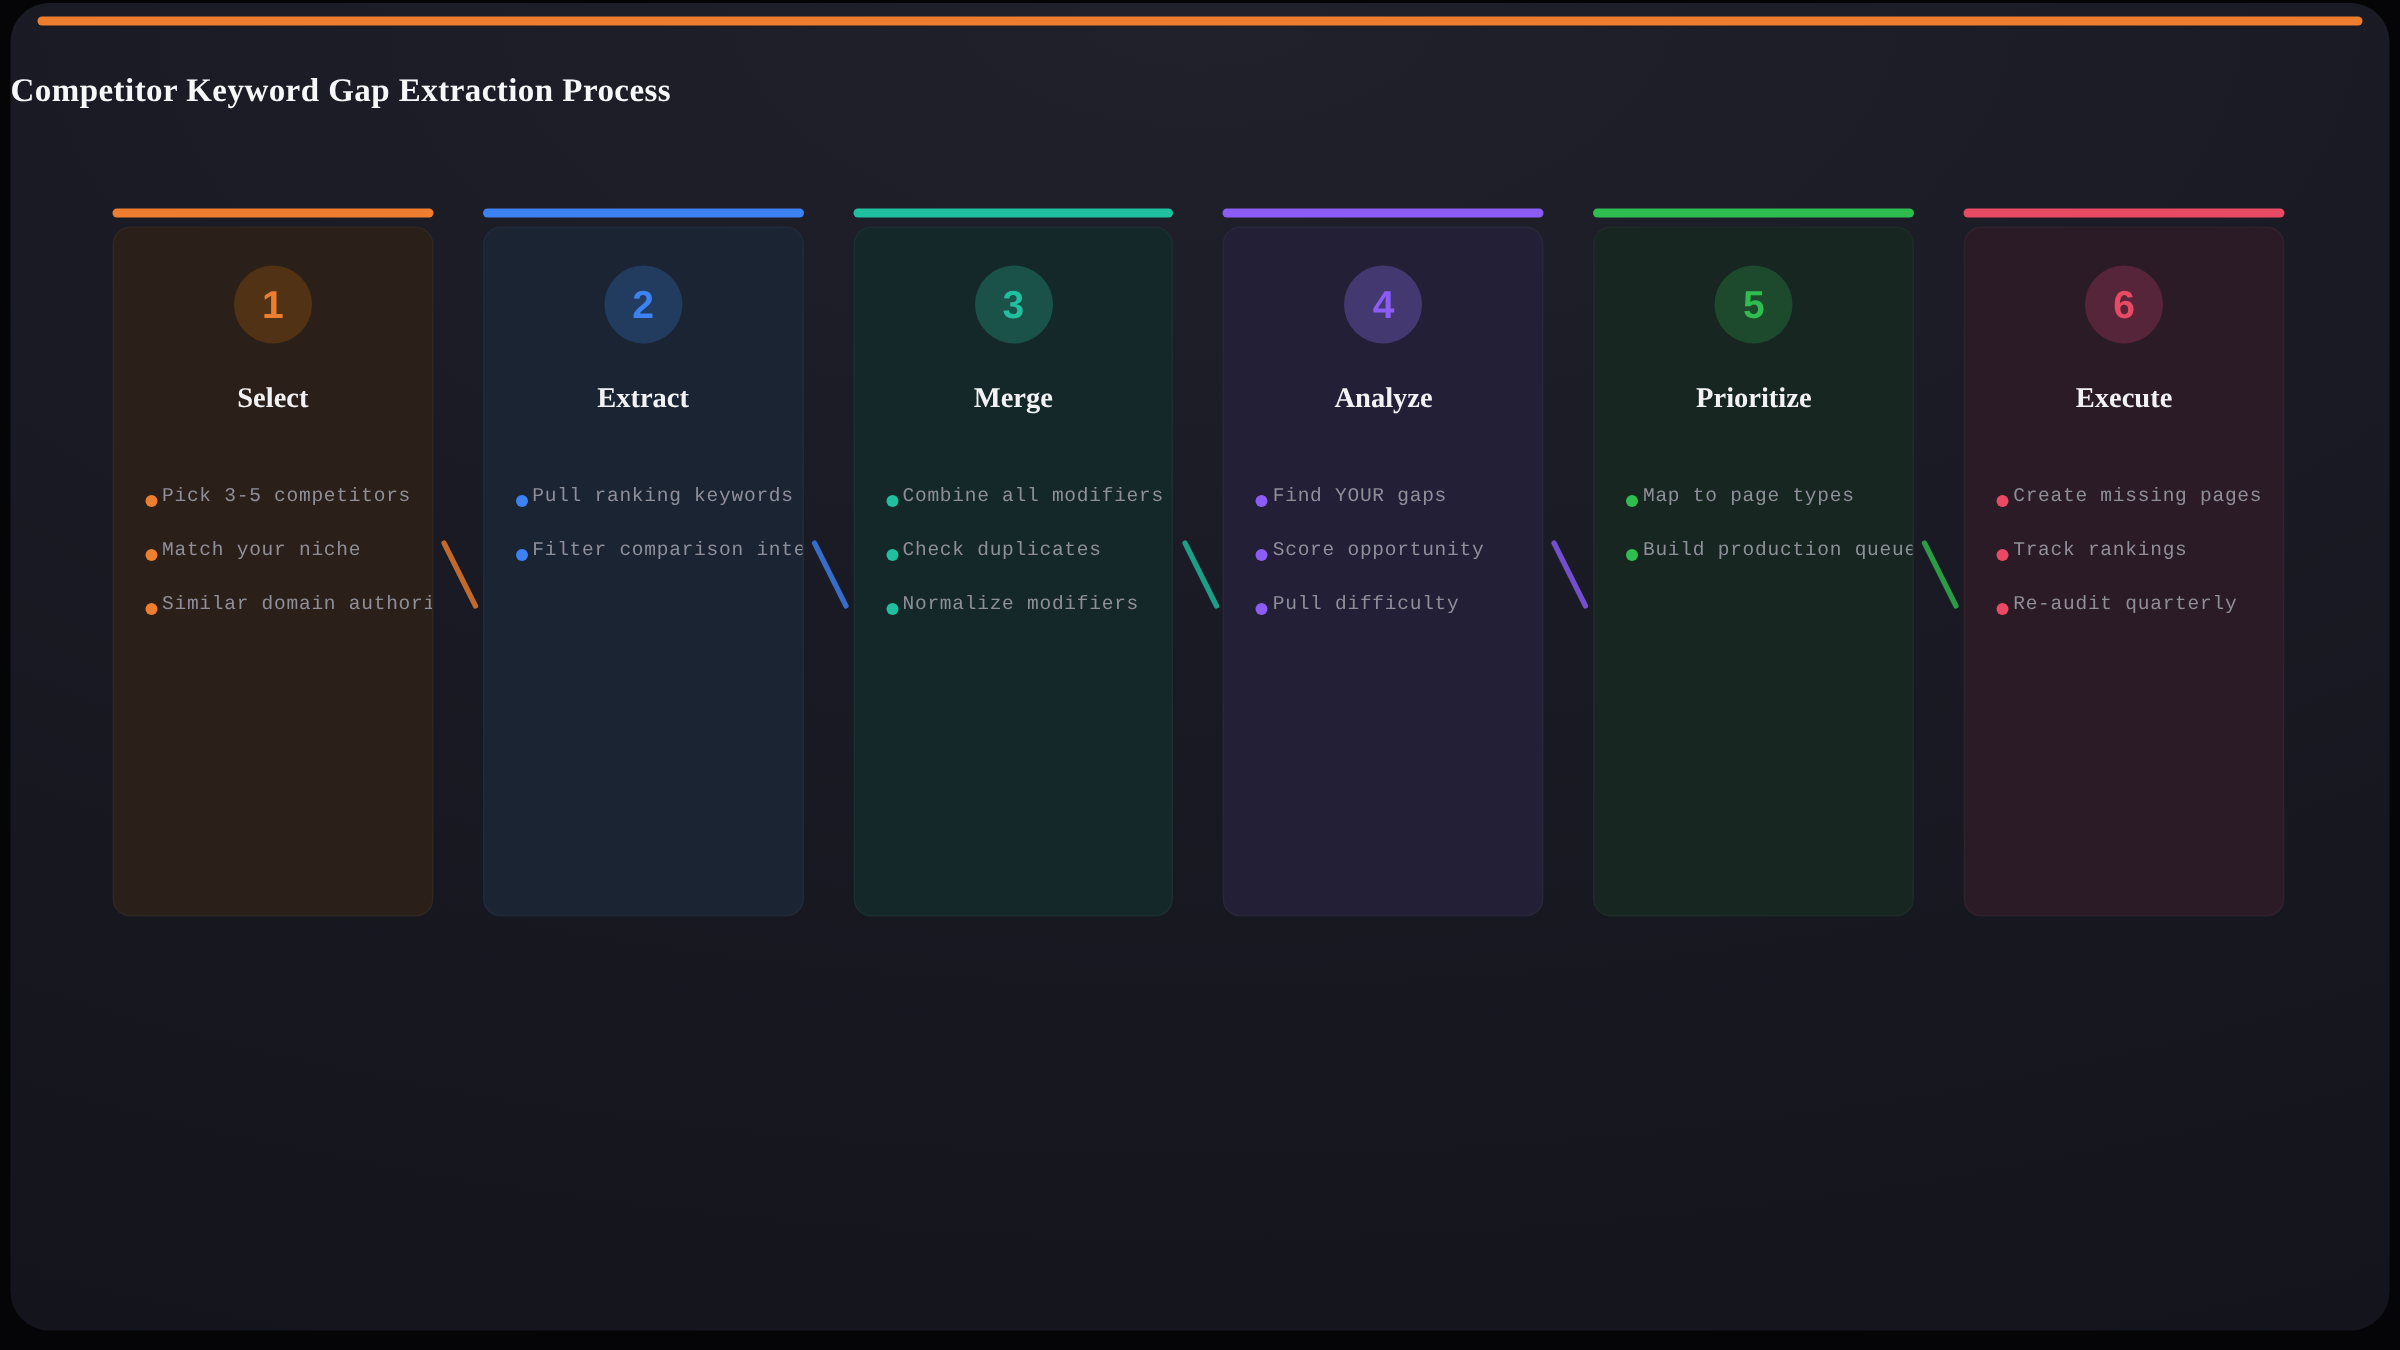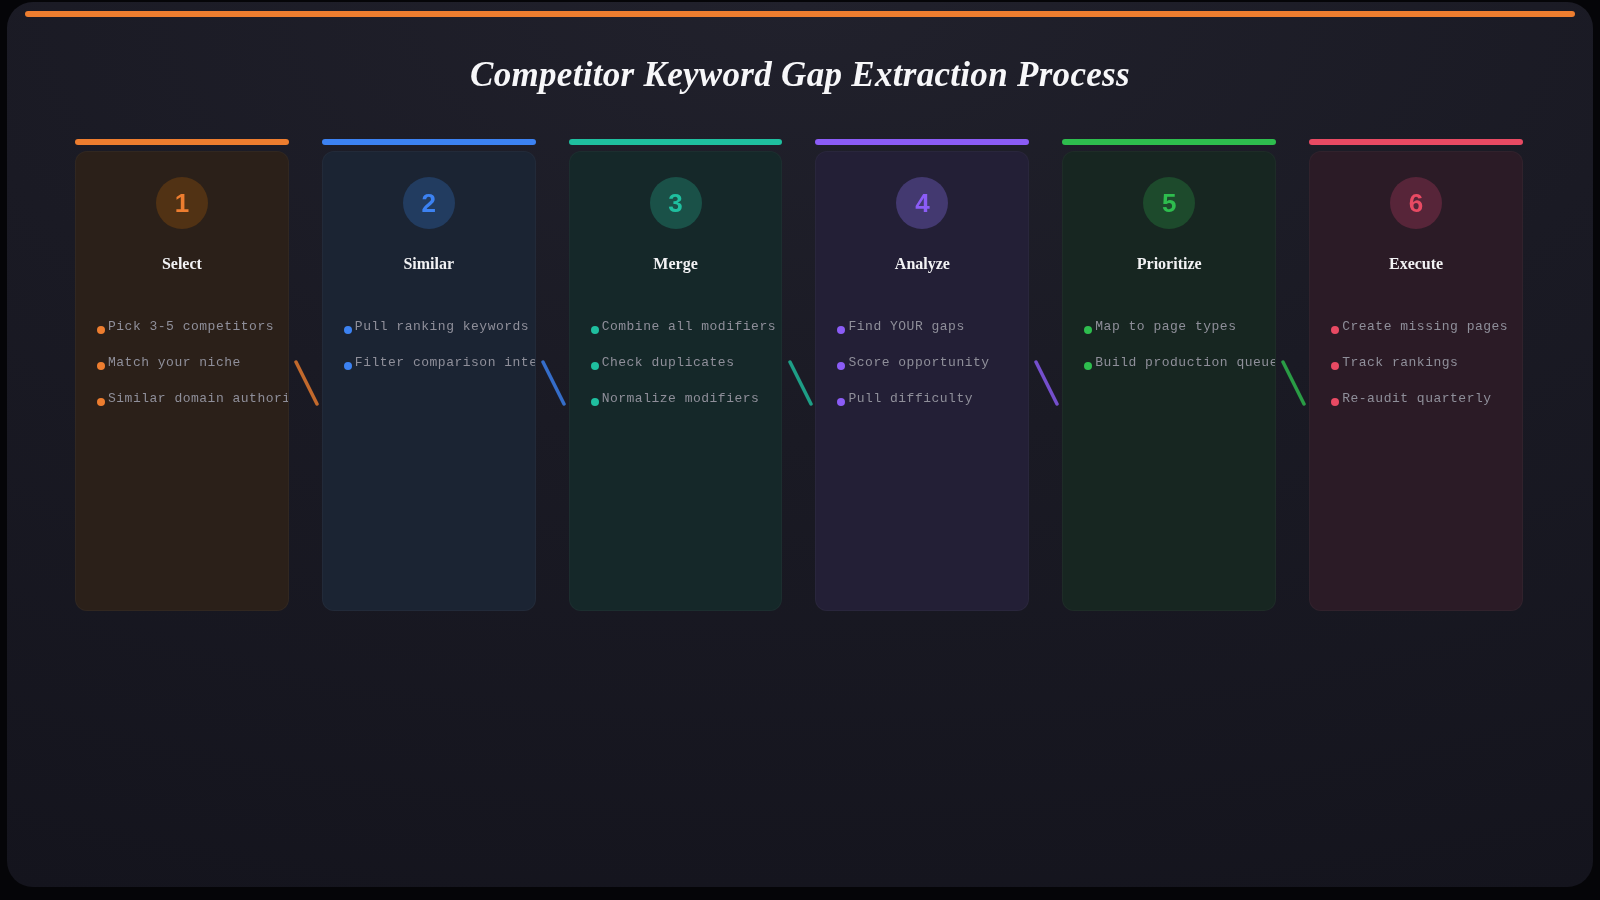--- a/index.html
+++ b/index.html
@@ -21,27 +21,25 @@
   .top-accent-bar {
     position: absolute;
     top: 9px; left: 18px; right: 18px;
     height: 6px;
     border-radius: 3px;
     background: #ed7d2f;
   }
   .main-title {
     position: absolute;
     top: 30px; left: 0; right: 0;
-    text-align: center;
     font-family: "Liberation Serif", "DejaVu Serif", serif;
     font-weight: 700;
-    font-size: 35px;
+    font-size: 22px;
     color: #f7f7f9;
     letter-spacing: 0.3px;
-    font-style: italic;
   }
   .steps-row {
     position: absolute;
     top: 137px; left: 68px; right: 70px;
     height: 478px;
     display: flex;
     gap: 33px;
   }
   .step-card {
     flex: 1 1 0;
@@ -76,21 +74,21 @@
     font-family: "Liberation Sans", sans-serif;
     font-weight: 700;
     font-size: 26px;
     color: var(--accent);
   }
   .step-title {
     margin-top: 26px;
     text-align: center;
     font-family: "Liberation Serif", "DejaVu Serif", serif;
     font-weight: 700;
-    font-size: 16px;
+    font-size: 19px;
     color: #f2f2f4;
   }
   .step-items {
     list-style: none;
     margin: 25px 0 0 0;
     padding: 0;
   }
   .step-items li {
     display: flex;
     align-items: flex-end;
@@ -153,21 +151,21 @@
   </div>
       <svg class="connector" viewBox="0 0 33 52" style="left: calc(16.6667% - 27.5px);">
         <line x1="7" y1="3" x2="28" y2="45" stroke="#ed7d2f" stroke-width="3.5" stroke-linecap="round"></line>
       </svg>
       <div class="step-card" style="--accent: #3c82f2; --card-bg: #1b2433; --badge-bg: #223c60;">
     <div class="card-accent-bar"></div>
     <div class="card-body">
       <div class="step-circle">
         <span class="step-number">2</span>
       </div>
-      <div class="step-title">Similar</div>
+      <div class="step-title">Extract</div>
       <ul class="step-items">
             <li>
               <span class="dot"></span>
               <span class="item-text">Pull ranking keywords</span>
             </li>
             <li>
               <span class="dot"></span>
               <span class="item-text">Filter comparison intent</span>
             </li>
           </ul>

